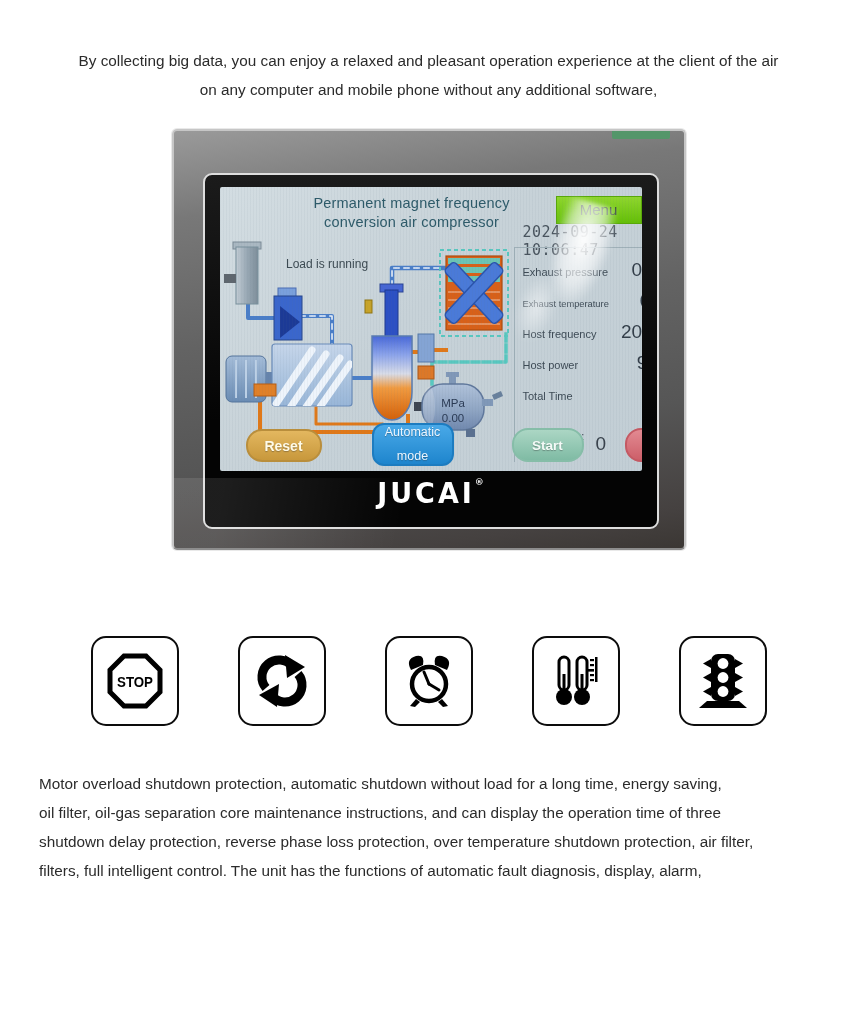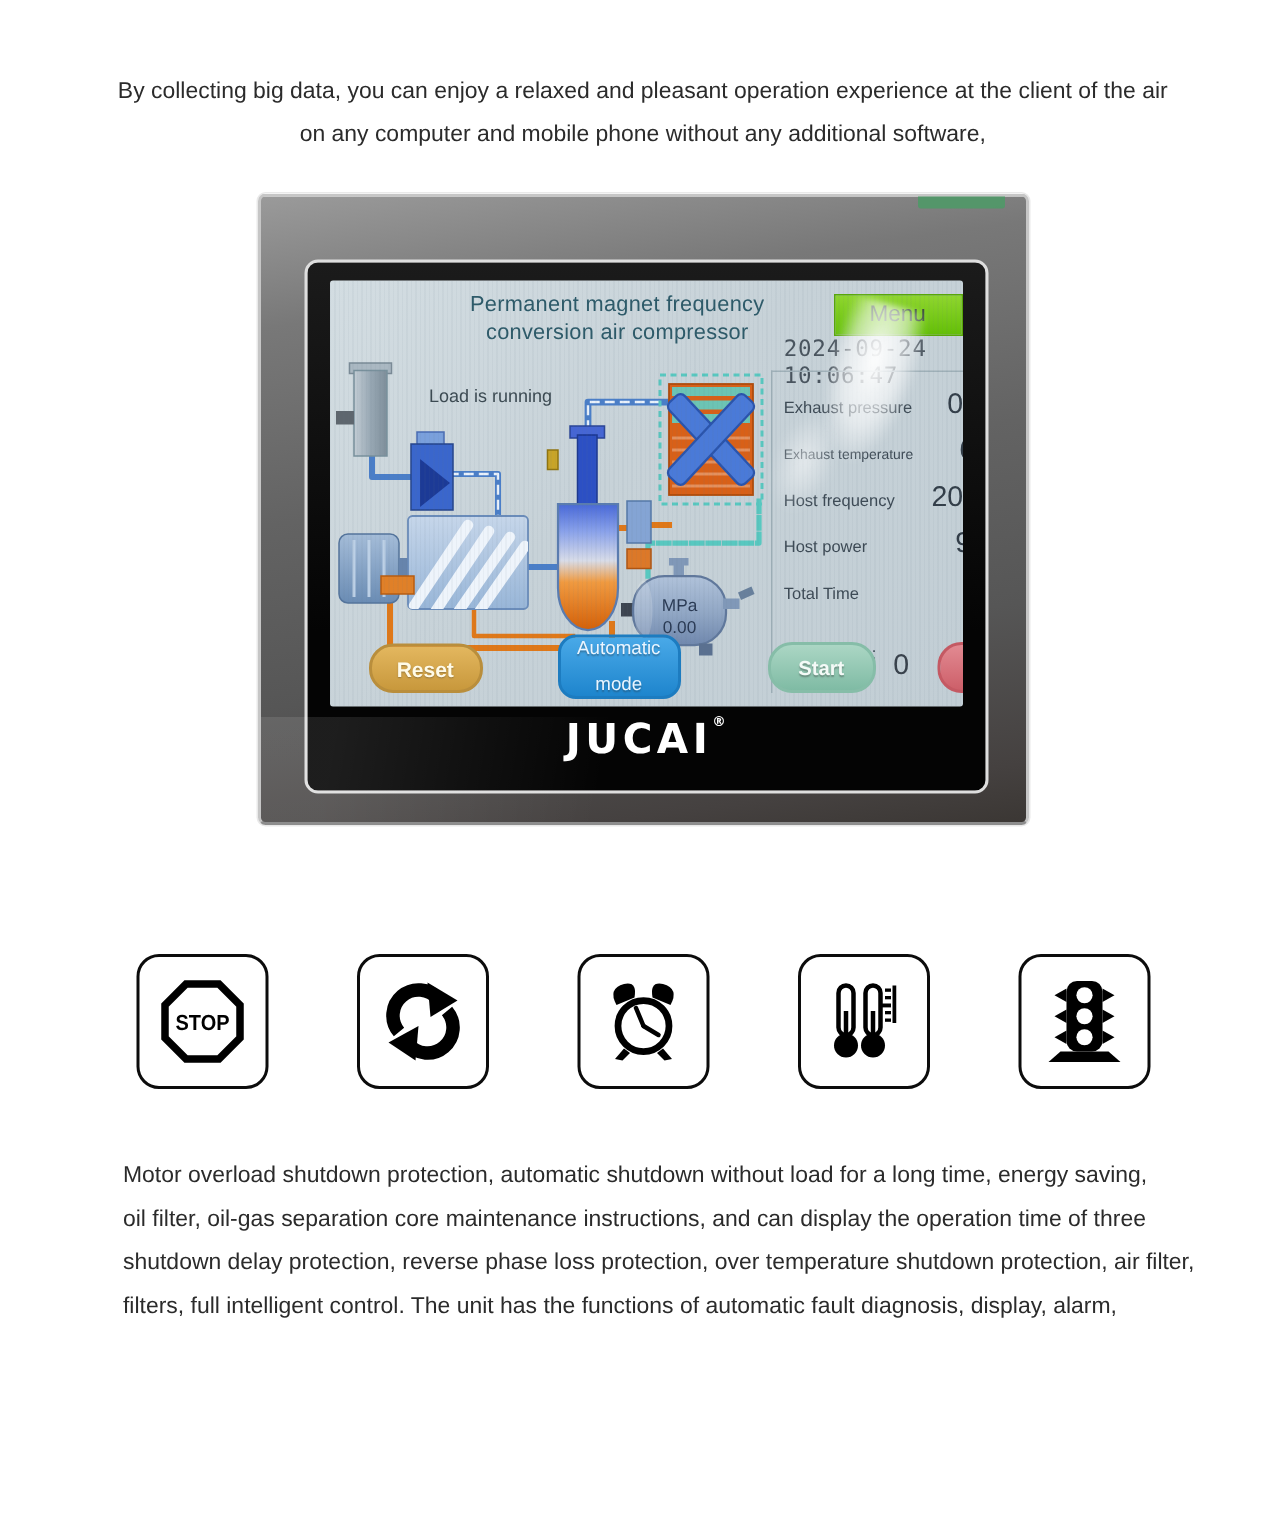--- a/index.html
+++ b/index.html
@@ -109,21 +109,21 @@
   .logo sup { font-size:9px; letter-spacing:0; vertical-align:18px; }
 
   
   .features { display:flex; justify-content:center; gap:59px; margin-top:86px; }
   .tile {
     width:88px; height:90px; background:#fff; border:2.5px solid #0c0c0c;
     border-radius:15px; display:flex; align-items:center; justify-content:center;
   }
 
   
-  .description { margin:44px 55px 0 82px; }
+  .description { margin:44px 55px 0 39px; }
   .description div { font-size:15.3px; line-height:28.8px; color:#2b2b2b; }
 </style>
 </head>
 <body>
 
 <section class="intro">
   <div>By collecting big data, you can enjoy a relaxed and pleasant operation experience at the client of the air</div>
   <div>on any computer and mobile phone without any additional software,</div>
 </section>
 

